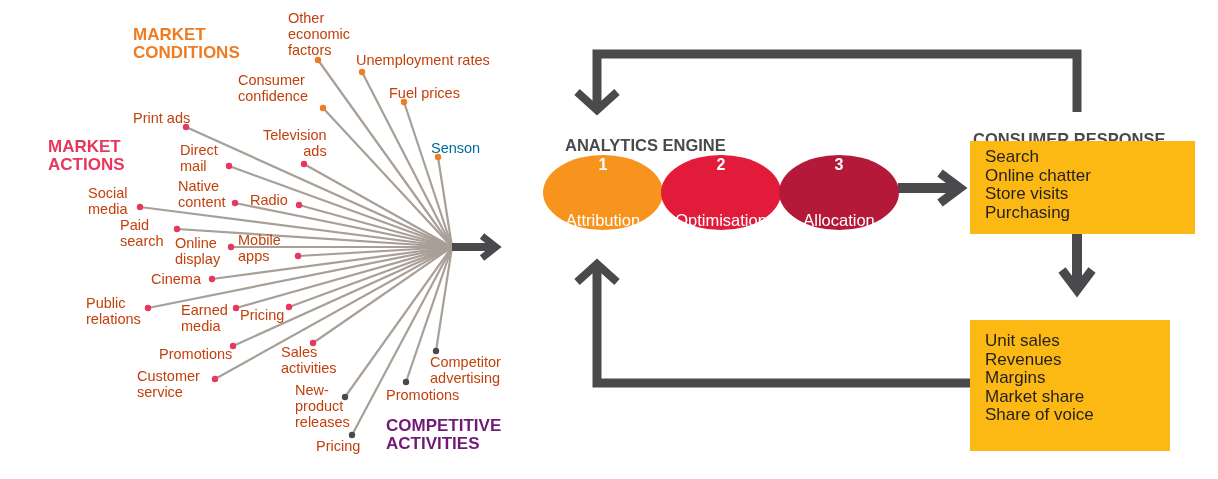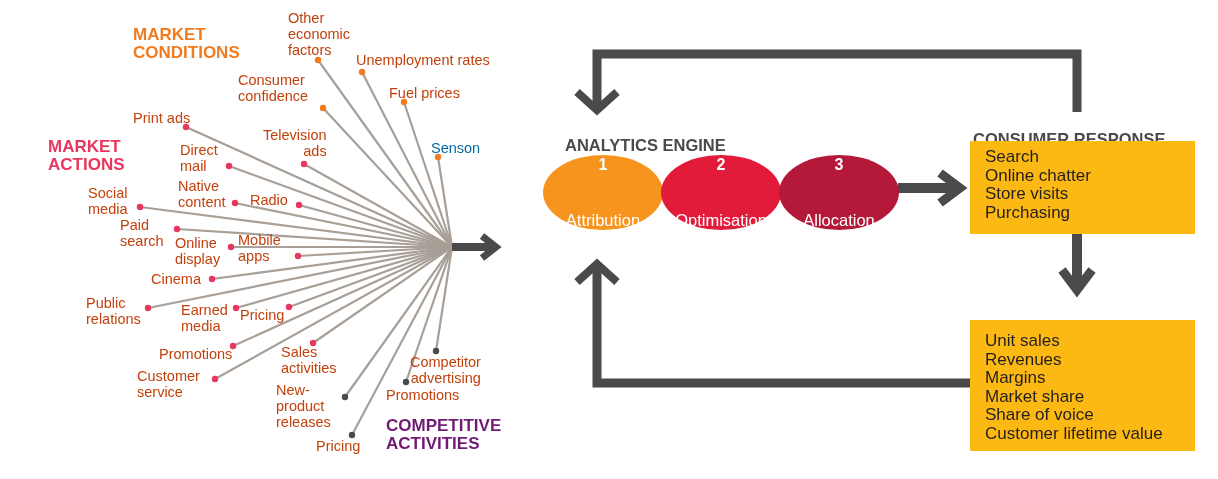--- a/index.html
+++ b/index.html
@@ -142,26 +142,26 @@
 relations</div>
 <div class="lbl" style="left:181px; top:302px;">Earned
 media</div>
 <div class="lbl" style="left:240px; top:307px;">Pricing</div>
 <div class="lbl" style="left:159px; top:346px;">Promotions</div>
 <div class="lbl" style="left:137px; top:368px;">Customer
 service</div>
 <div class="lbl" style="left:281px; top:344px;">Sales
 activities</div>
 
-<div class="lbl" style="left:276px; top:382px;">New-
+<div class="lbl" style="left:295px; top:382px;">New-
 product
 releases</div>
 <div class="lbl" style="left:316px; top:438px;">Pricing</div>
 <div class="lbl" style="left:386px; top:387px;">Promotions</div>
-<div class="lbl" style="left:410px; top:354px;text-align:right;">Competitor
+<div class="lbl" style="left:430px; top:354px;">Competitor
 advertising</div>
 
 <div class="sec-title" style="left:565px; top:124px;">ANALYTICS ENGINE</div>
 <div class="ellipse" style="left:543px; top:155px; width:120px; height:75px; background:#f7941d;">
   <span class="num">1</span>
   <span class="name">Attribution</span>
 </div>
 <div class="ellipse" style="left:661px; top:155px; width:120px; height:75px; background:#e31b3b;">
   <span class="num">2</span>
   <span class="name">Optimisation</span>
@@ -173,20 +173,19 @@
 
 <div class="sec-title" style="left:973px; top:118px;">CONSUMER RESPONSE</div>
 <div class="box" style="left:970px; top:141px; width:225px; height:93px;">
   <div class="item">Search</div>
   <div class="item">Online chatter</div>
   <div class="item">Store visits</div>
   <div class="item">Purchasing</div>
 </div>
 
 <div class="sec-title" style="left:978px; top:314px;">BUSINESS OUTCOMES</div>
-<div class="box" style="left:970px; top:320px; width:225px; height:131px; padding-top:12px;">
+<div class="box" style="left:970px; top:320px; width:200px; height:131px; padding-top:12px;">
   <div class="item">Unit sales</div>
   <div class="item">Revenues</div>
   <div class="item">Margins</div>
   <div class="item">Market share</div>
   <div class="item">Share of voice</div>
-  <div class="item">Customer lifetime value</div>
 </div>
 
 </body></html>

